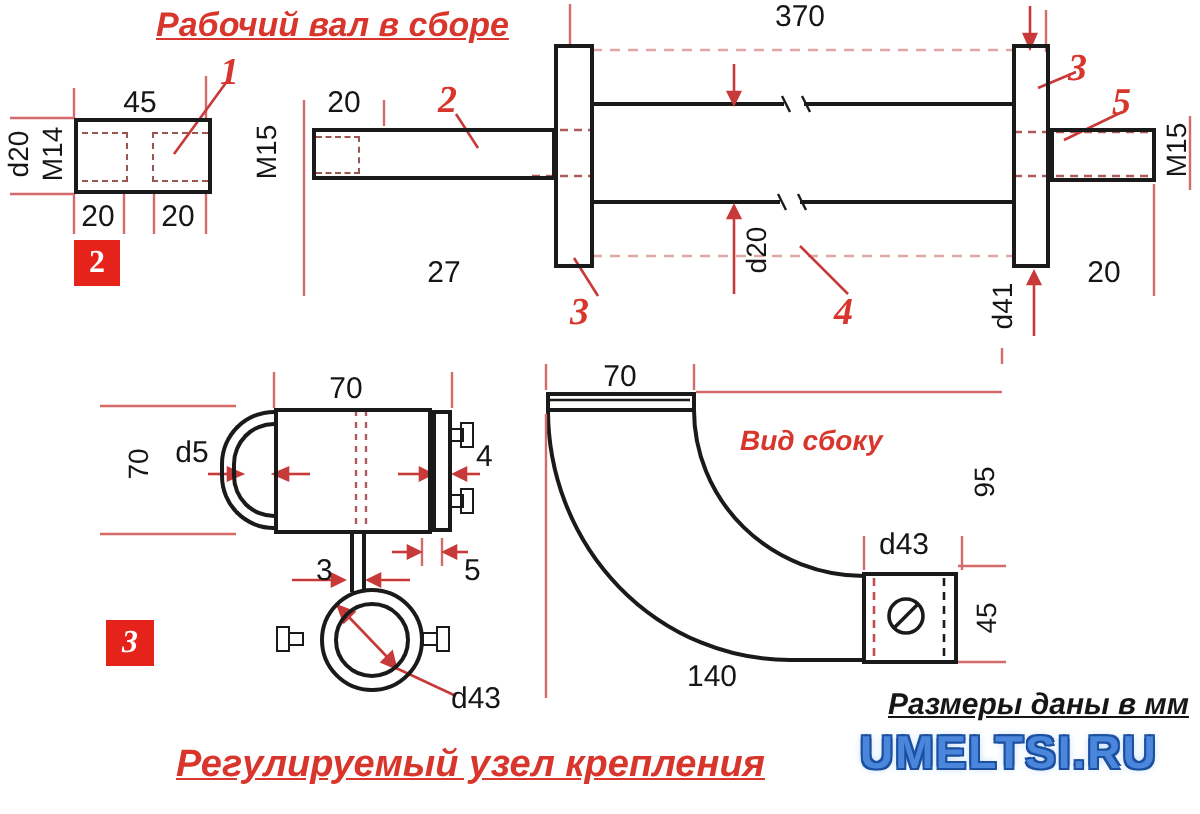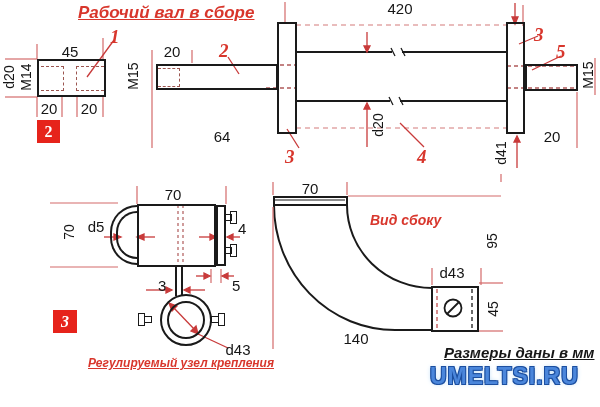--- a/index.html
+++ b/index.html
@@ -182,42 +182,42 @@
   <div class="t rv" style="left:-11px;top:70px;">d20</div>
   <div class="t rv" style="left:6px;top:70px;">M14</div>
   <div class="t c" style="left:34px;top:100px;width:30px;">20</div>
   <div class="t c" style="left:74px;top:100px;width:30px;">20</div>
   <div class="t call" style="left:110px;top:26px;">1</div>
   <div class="badge" style="left:37px;top:120px;width:23px;height:23px;">2</div>
 
   <div class="t rv" style="left:113px;top:69px;">M15</div>
   <div class="t c" style="left:155px;top:43px;width:34px;">20</div>
   <div class="t call" style="left:219px;top:40px;">2</div>
-  <div class="t c" style="left:205px;top:128px;width:34px;">64</div>
-
-  <div class="t c" style="left:380px;top:0px;width:40px;">420</div>
+  <div class="t c" style="left:205px;top:128px;width:34px;">27</div>
+
+  <div class="t c" style="left:380px;top:0px;width:40px;">370</div>
   <div class="t call" style="left:285px;top:146px;">3</div>
   <div class="t call" style="left:534px;top:24px;">3</div>
   <div class="t call" style="left:417px;top:146px;">4</div>
   <div class="t rv" style="left:358px;top:118px;">d20</div>
   <div class="t rv" style="left:481px;top:146px;">d41</div>
 
   <div class="t call" style="left:556px;top:41px;">5</div>
   <div class="t rv" style="left:568px;top:68px;">M15</div>
   <div class="t c" style="left:535px;top:128px;width:34px;">20</div>
 
   <div class="t c" style="left:157px;top:186px;width:32px;">70</div>
   <div class="t rv" style="left:49px;top:225px;">70</div>
   <div class="t c" style="left:82px;top:218px;width:28px;">d5</div>
   <div class="t" style="left:238px;top:220px;">4</div>
   <div class="t" style="left:158px;top:277px;">3</div>
   <div class="t" style="left:232px;top:277px;">5</div>
   <div class="badge" style="left:53px;top:310px;width:24px;height:23px;font-style:italic;">3</div>
   <div class="t c" style="left:218px;top:341px;width:40px;">d43</div>
-  <div class="t rlbl u" style="left:88px;top:356px;font-size:12px;">Регулируемый узел крепления</div>
+  <div class="t rlbl u" style="left:88px;top:372px;font-size:19px;">Регулируемый узел крепления</div>
 
   <div class="t c" style="left:294px;top:180px;width:32px;">70</div>
   <div class="t rlbl" style="left:370px;top:212px;font-size:14px;">Вид сбоку</div>
   <div class="t rv" style="left:472px;top:234px;">95</div>
   <div class="t c" style="left:432px;top:264px;width:40px;">d43</div>
   <div class="t rv" style="left:473px;top:302px;">45</div>
   <div class="t c" style="left:336px;top:330px;width:40px;">140</div>
 
   <div class="t logo" style="left:430px;top:363px;">UMELTSI.RU</div>
   <div class="t note" style="left:444px;top:344px;">Размеры даны в мм</div>

